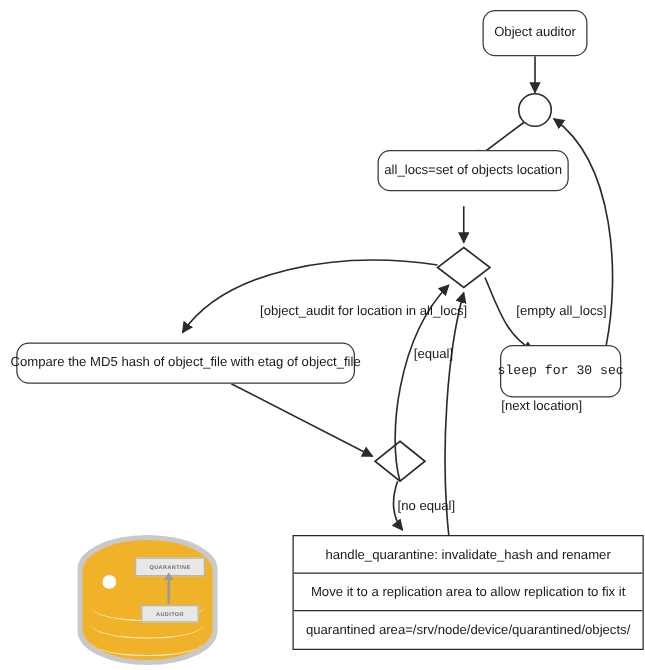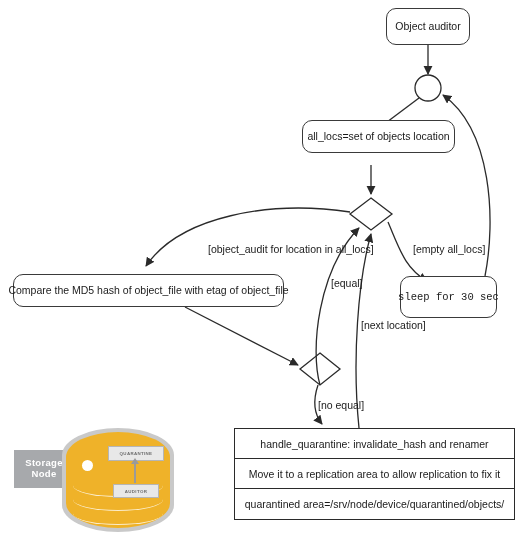--- a/index.html
+++ b/index.html
@@ -55,21 +55,21 @@
     position: absolute;
     font-size: 10.5px;
     line-height: 1.1;
     color: #1a1a1a;
     background: transparent;
     white-space: nowrap;
   }
   #lbl-object-audit { left: 160px; top: 244px; margin-left: 48px; }
   #lbl-empty        { left: 400px; top: 244px; padding-left: 13px; }
   #lbl-equal        { left: 331px; top: 278px; }
-  #lbl-next-loc     { left: 340px; top: 320px; padding-left: 21px; }
+  #lbl-next-loc     { left: 380px; top: 320px; padding-left: 21px; }
   #lbl-no-equal     { left: 318px; top: 400px; }
 
   
   #note-table {
     position: absolute;
     left: 234px;
     top: 428px;
     width: 281px;
     box-sizing: border-box;
     border: 1.3px solid #2a2a2a;
@@ -247,24 +247,20 @@
   <div class="edge-label" id="lbl-no-equal">[no equal]</div>
 
   <div id="note-table">
     <div class="note-row">handle_quarantine: invalidate_hash and renamer</div>
     <div class="note-row">Move it to a replication area to allow replication to fix it</div>
     <div class="note-row">quarantined area=/srv/node/device/quarantined/objects/</div>
   </div>
 
   <div id="storage-illus">
 
-    <div id="storage-tag">
-      <span>Storage</span>
-      <span>Node</span>
-    </div>
 
     <div id="cyl-wrap">
       <div id="cyl-outline"></div>
       <div id="cyl-body">
         <div class="cyl-ring" id="ring1"></div>
         <div class="cyl-ring" id="ring2"></div>
         <div class="cyl-ring" id="ring3"></div>
         <div id="cyl-dot"></div>
 
         <div class="mini-box" id="mini-quarantine">QUARANTINE</div>

